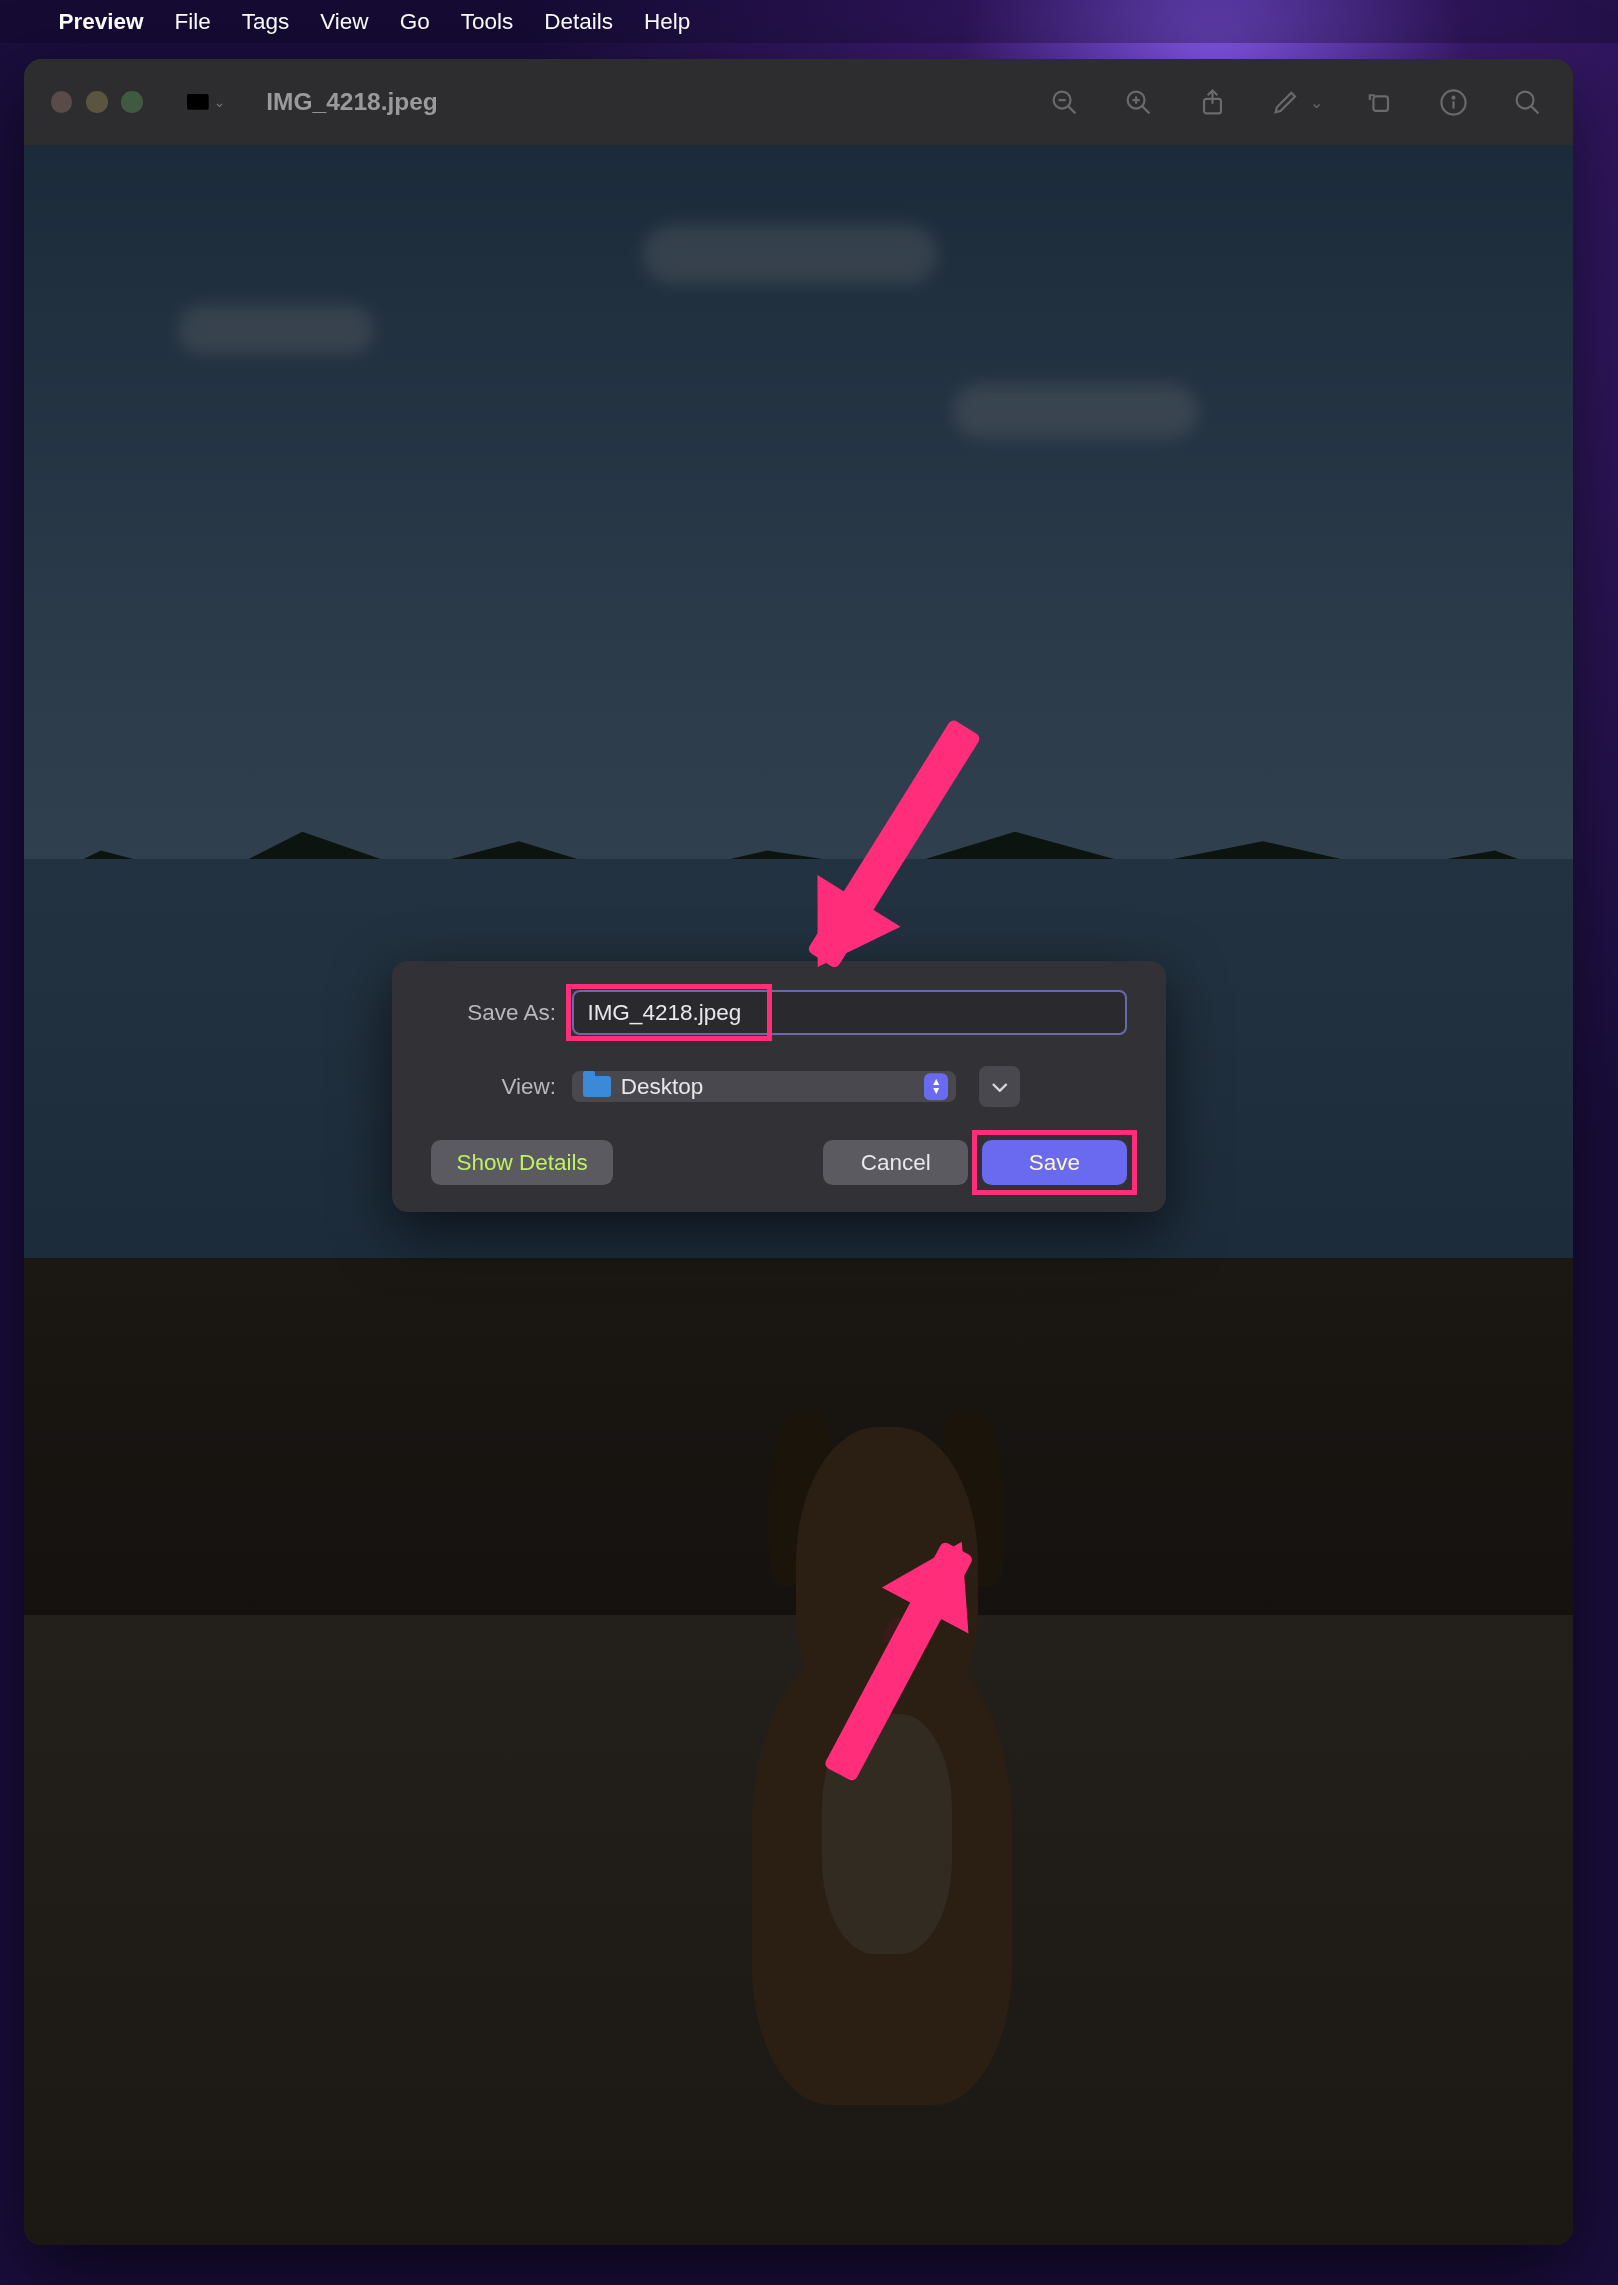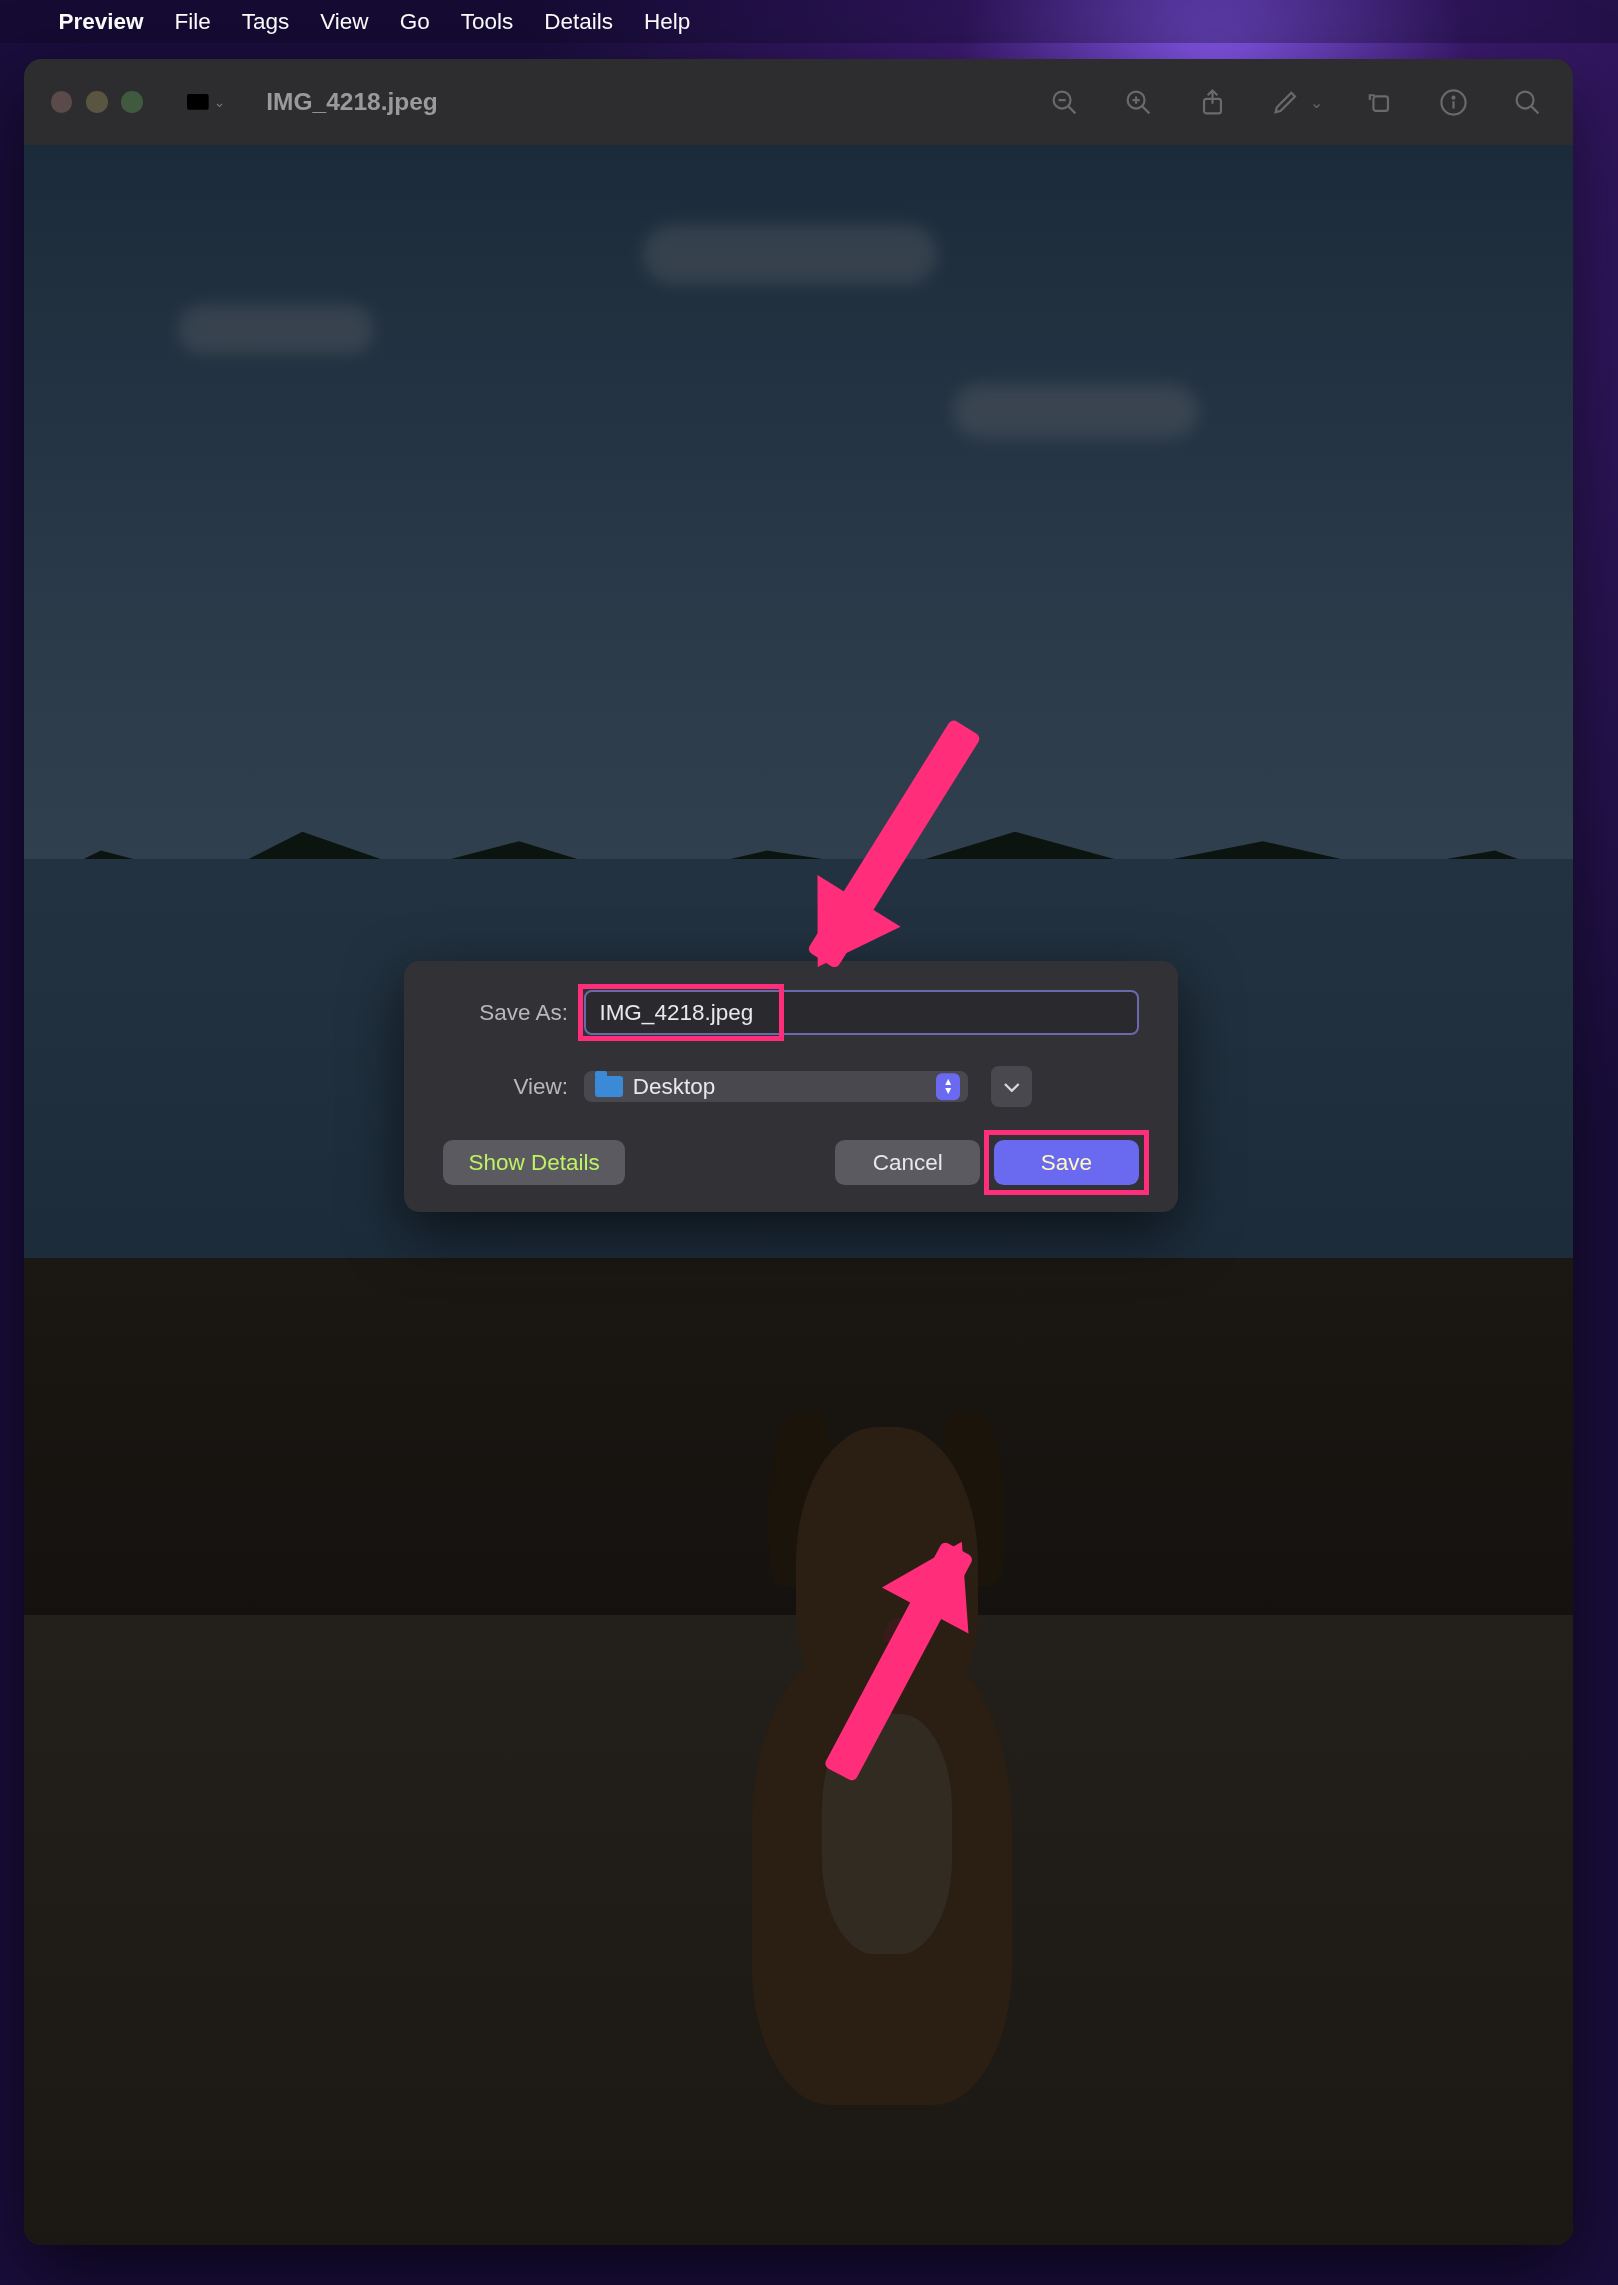--- a/index.html
+++ b/index.html
@@ -134,21 +134,21 @@
     .dog-chest { position:absolute; left:34%; top:44%; width:30%; height:30%; background:#6a5a48; border-radius:40%; }
 
     .dim-overlay {
       position: absolute; inset: 0;
       background: rgba(0,0,0,0.52);
     }
 
     .save-dialog {
       position: absolute;
       top: 961px;
-      left: 404px;
+      left: 392px;
       width: 774px;
       background: #323236;
       border-radius: 15.7px;
       padding: 29px 39px 27.4px 39px;
       box-shadow: 0 19.6px 59px rgba(0,0,0,0.6);
     }
     .dialog-row {
       display: flex;
       align-items: center;
       margin-bottom: 21.6px;

